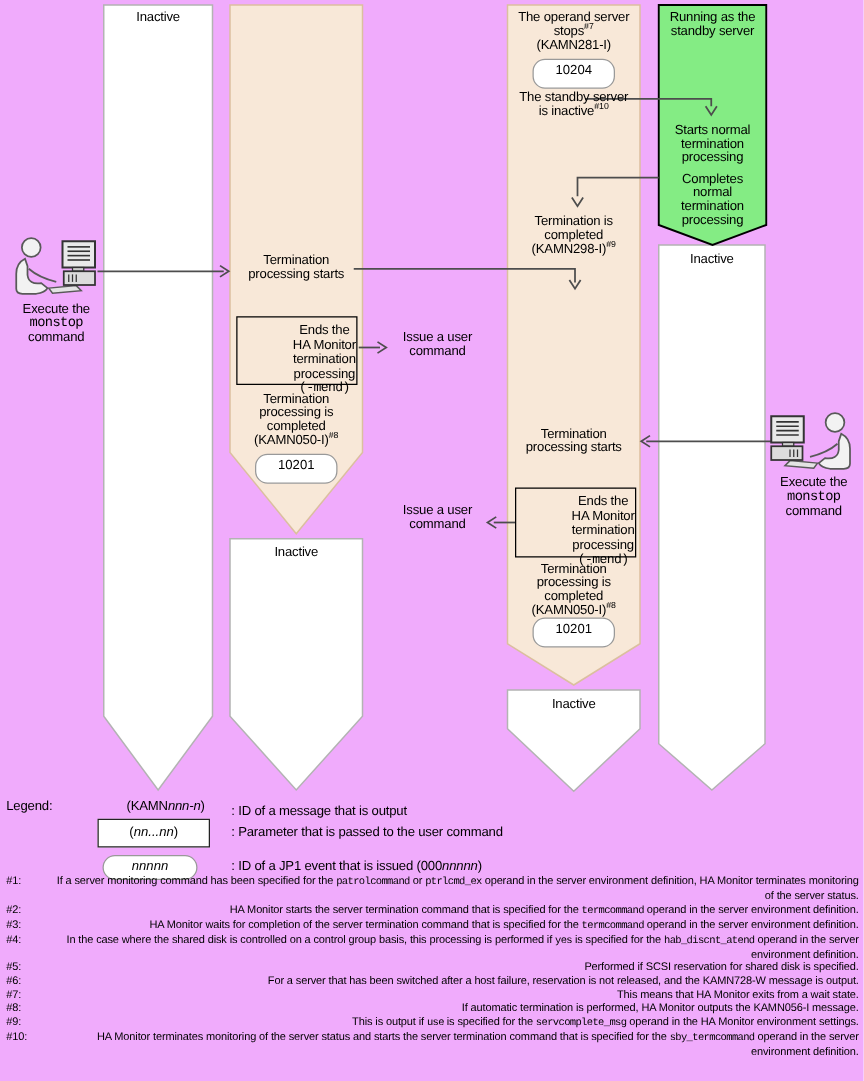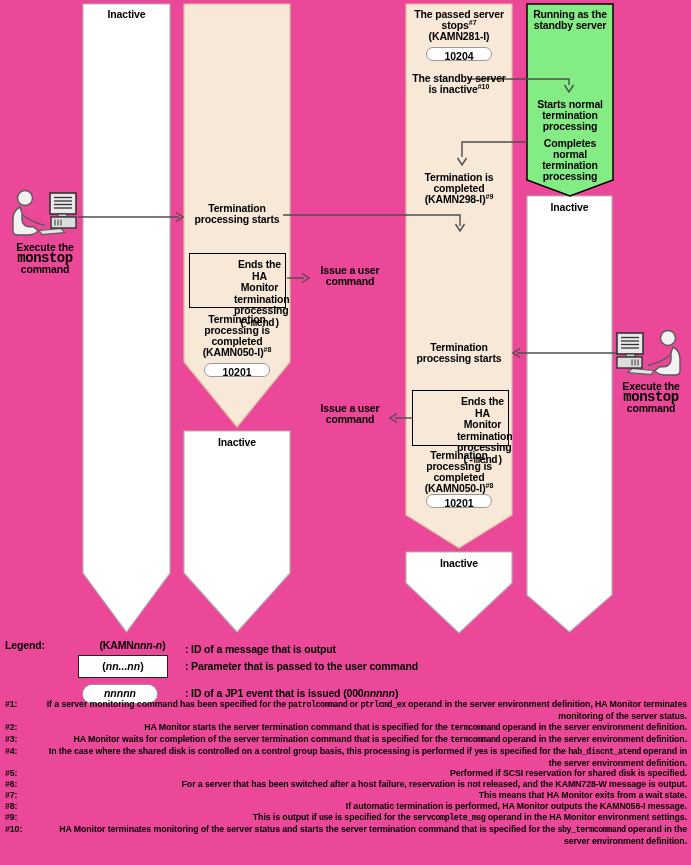--- a/index.html
+++ b/index.html
@@ -1,36 +1,36 @@
 <!DOCTYPE html>
 <html><head>
 <meta charset="utf-8">
 <style>
   html,body{margin:0;padding:0;background:#fff;}
-  .stage{position:relative;width:691px;height:865px;background:#ec4899;
-         font-family:"Liberation Sans",sans-serif;color:#000;overflow:hidden;font-weight:bold;}
+  .stage{position:relative;width:691px;height:865px;background:#f0abfc;
+         font-family:"Liberation Sans",sans-serif;color:#000;overflow:hidden;}
   svg{position:absolute;left:0;top:0;}
   .lbl{position:absolute;font-size:10.5px;line-height:11px;text-align:center;letter-spacing:-0.15px;}
   .left{text-align:left;}
   sup{font-size:7px;line-height:0;letter-spacing:0;}
   .code{font-family:"Liberation Mono","DejaVu Sans Mono",monospace;letter-spacing:-0.5px;}
   .oval{position:absolute;background:#fff;border:1.3px solid #999;border-radius:10px;
-        height:14px;box-sizing:border-box;text-align:center;font-size:10.5px;line-height:16px;}
+        height:24px;box-sizing:border-box;text-align:center;font-size:10.5px;line-height:16px;}
   .endbox{position:absolute;border:1.4px solid #000;box-sizing:border-box;text-align:center;
           font-size:10.5px;line-height:11.5px;padding-top:5px;letter-spacing:-0.15px;padding-left:44px;}
   .legendbox{position:absolute;background:#fff;border:1.5px solid #222;box-sizing:border-box;
              text-align:center;font-size:10.5px;}
   .legendoval{position:absolute;background:#fff;border:1.3px solid #999;border-radius:10px;
               box-sizing:border-box;text-align:center;font-size:10.5px;}
   .fn{position:absolute;left:5px;top:699px;width:682px;font-size:8.8px;line-height:10.9px;letter-spacing:-0.1px;}
   .fn-row{display:flex;}
   .fn-label{width:33px;flex:none;}
   .fn-text{flex:1;text-align:right;}
   .fn .code{font-size:8.4px;}
-  .cmd{font-size:14px;}
+  .cmd{font-size:11px;}
   i{font-style:italic;}
 </style>
 </head>
 <body>
 
 <div class="stage">
 
   <svg width="691" height="865" viewBox="0 0 691 865">
     <defs>
       <g id="pcuser">
@@ -106,21 +106,21 @@
     <span>Ends the HA Monitor termination processing</span><br>
     <span class="code">(-mend)</span>
   </div>
   <div class="lbl" style="left:189px;top:314px;width:96px;">
     <span>Termination processing is completed (KAMN050-I)</span><sup>#8</sup>
   </div>
   <div class="oval" style="left:204px;top:363px;width:66px;">10201</div>
   <div class="lbl" style="left:310px;top:265px;width:80px;">Issue a user command</div>
 
   <div class="lbl" style="left:411px;top:9px;width:96px;">
-    <span>The passed server stops</span><sup>#7</sup><br>
+    <span>The operand server stops</span><sup>#7</sup><br>
     <span>(KAMN281-I)</span>
   </div>
   <div class="oval" style="left:426px;top:47px;width:66px;">10204</div>
   <div class="lbl" style="left:411px;top:73px;width:96px;">
     <span>The standby server is inactive</span><sup>#10</sup>
   </div>
   <div class="lbl" style="left:411px;top:172px;width:96px;">
     <span>Termination is completed (KAMN298-I)</span><sup>#9</sup>
   </div>
   <div class="lbl" style="left:411px;top:342px;width:96px;">Termination processing starts</div>

